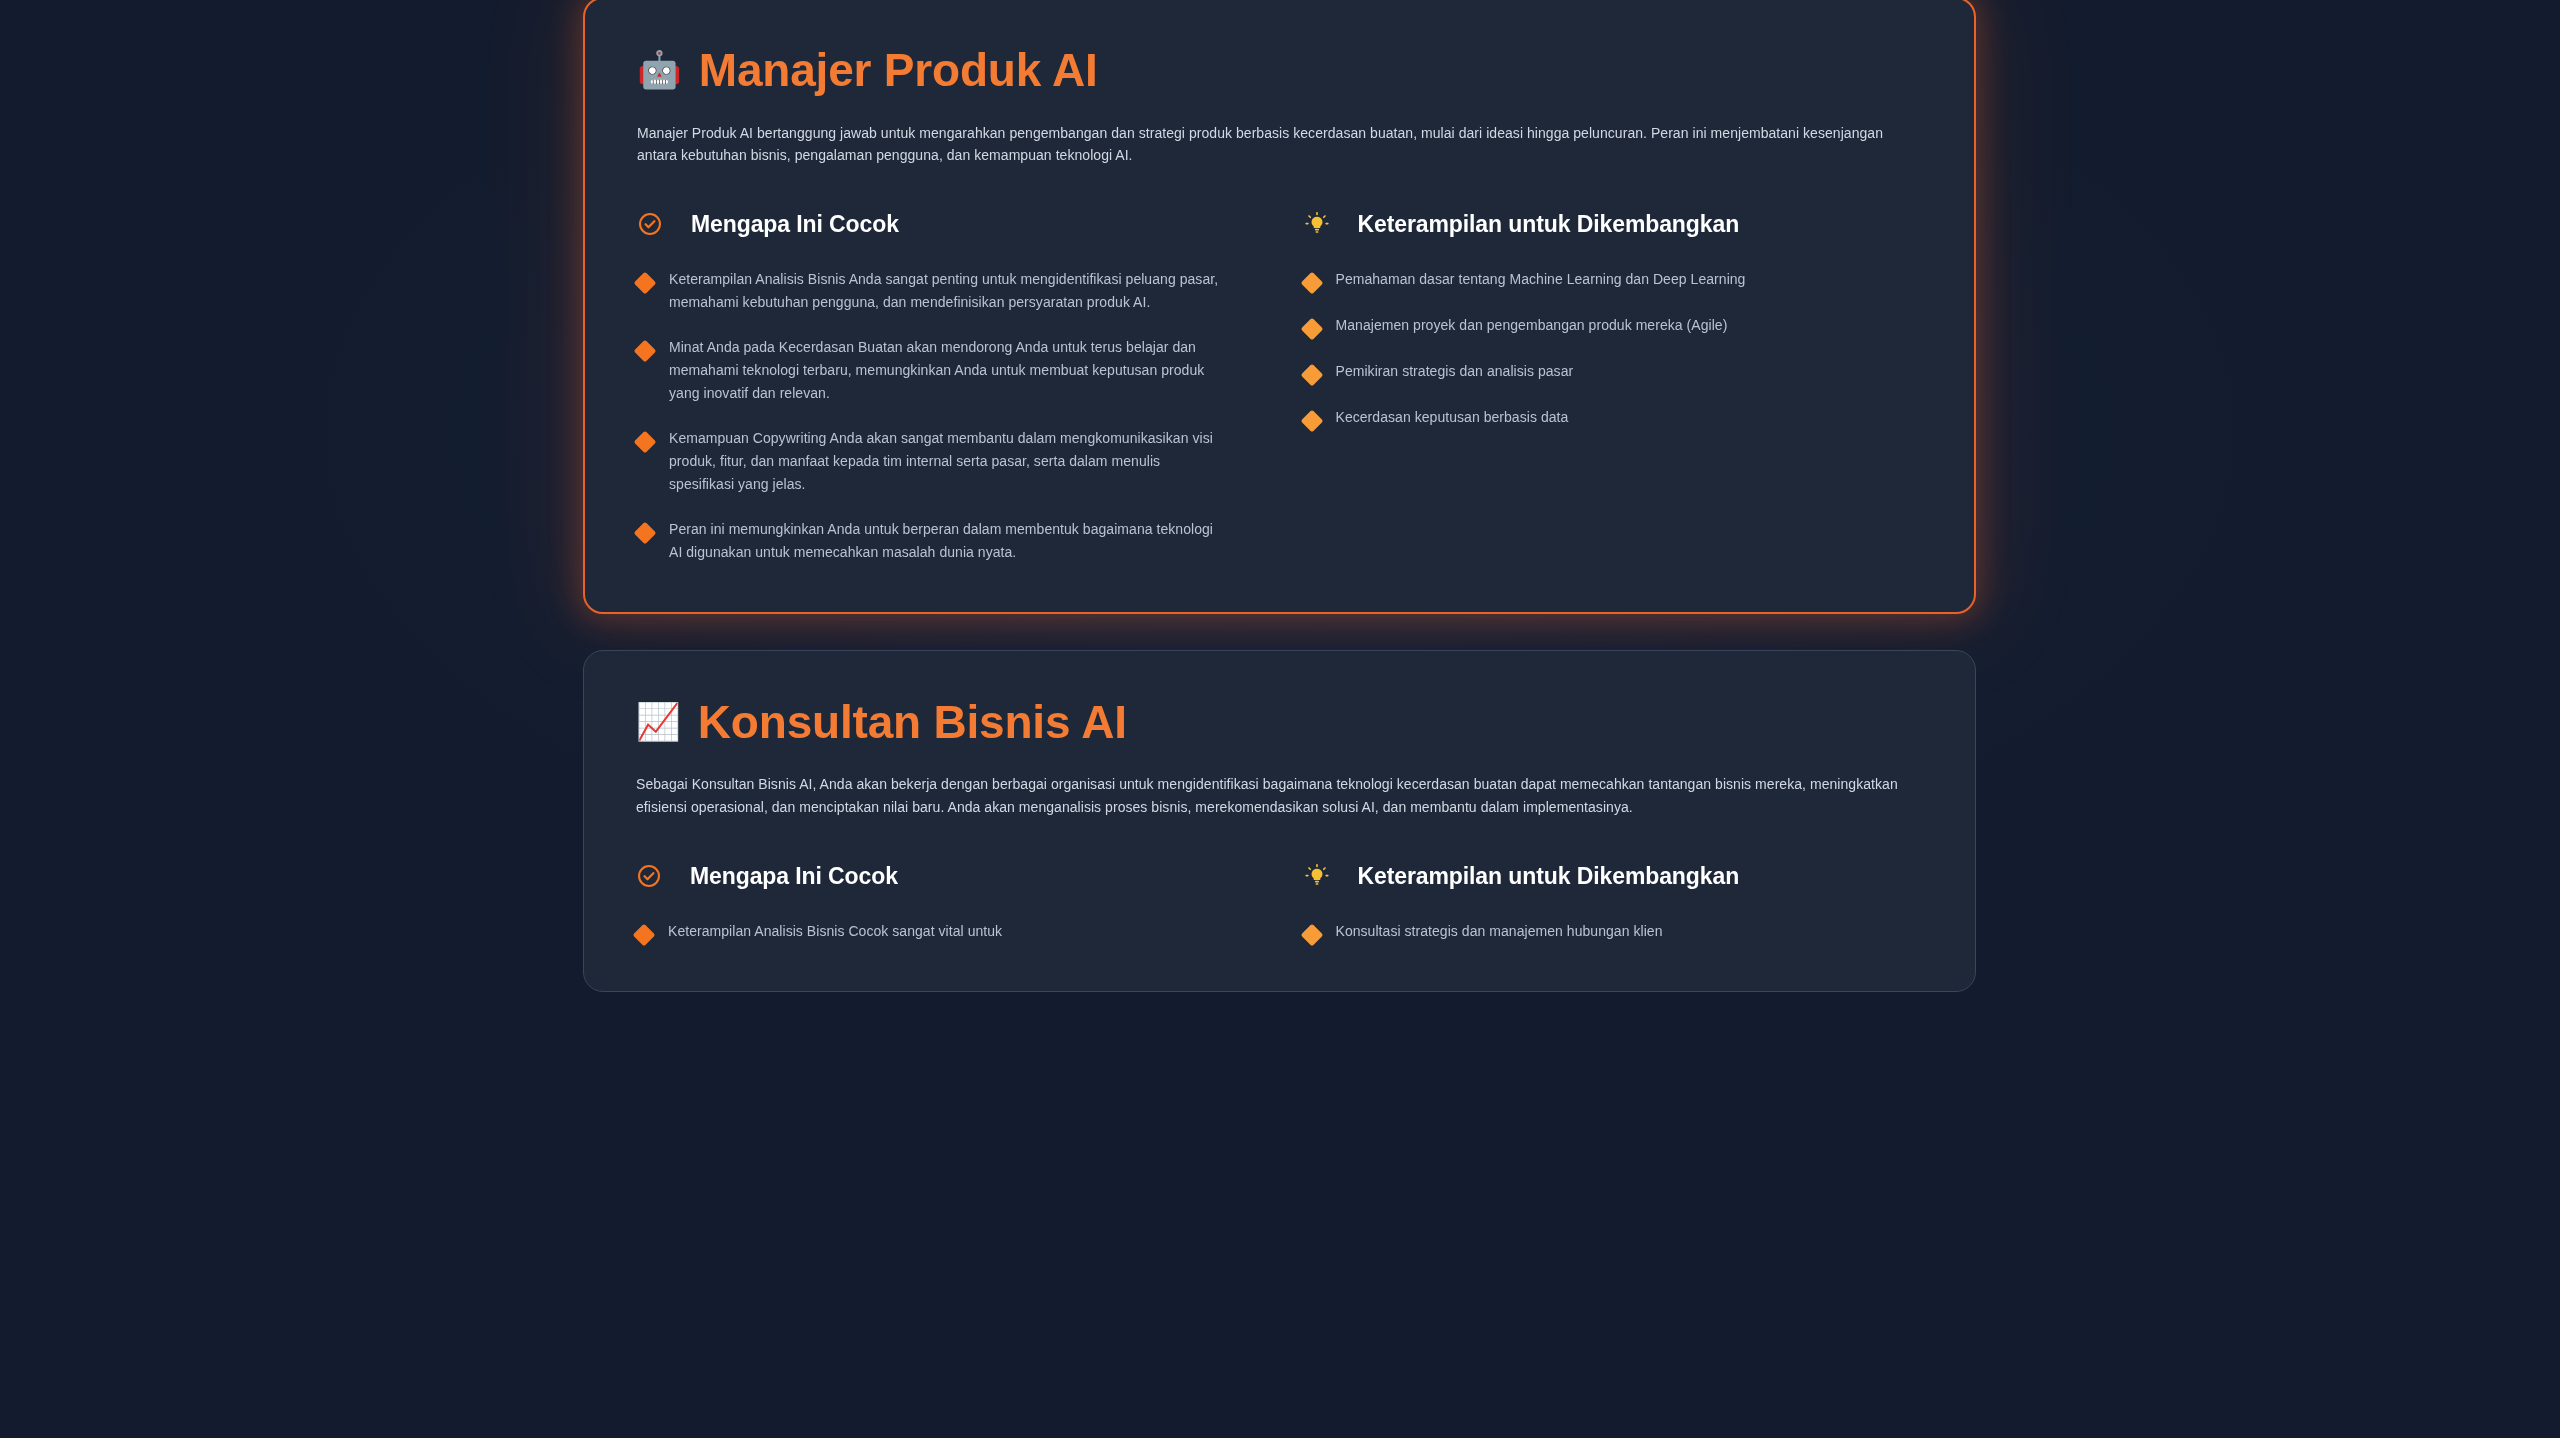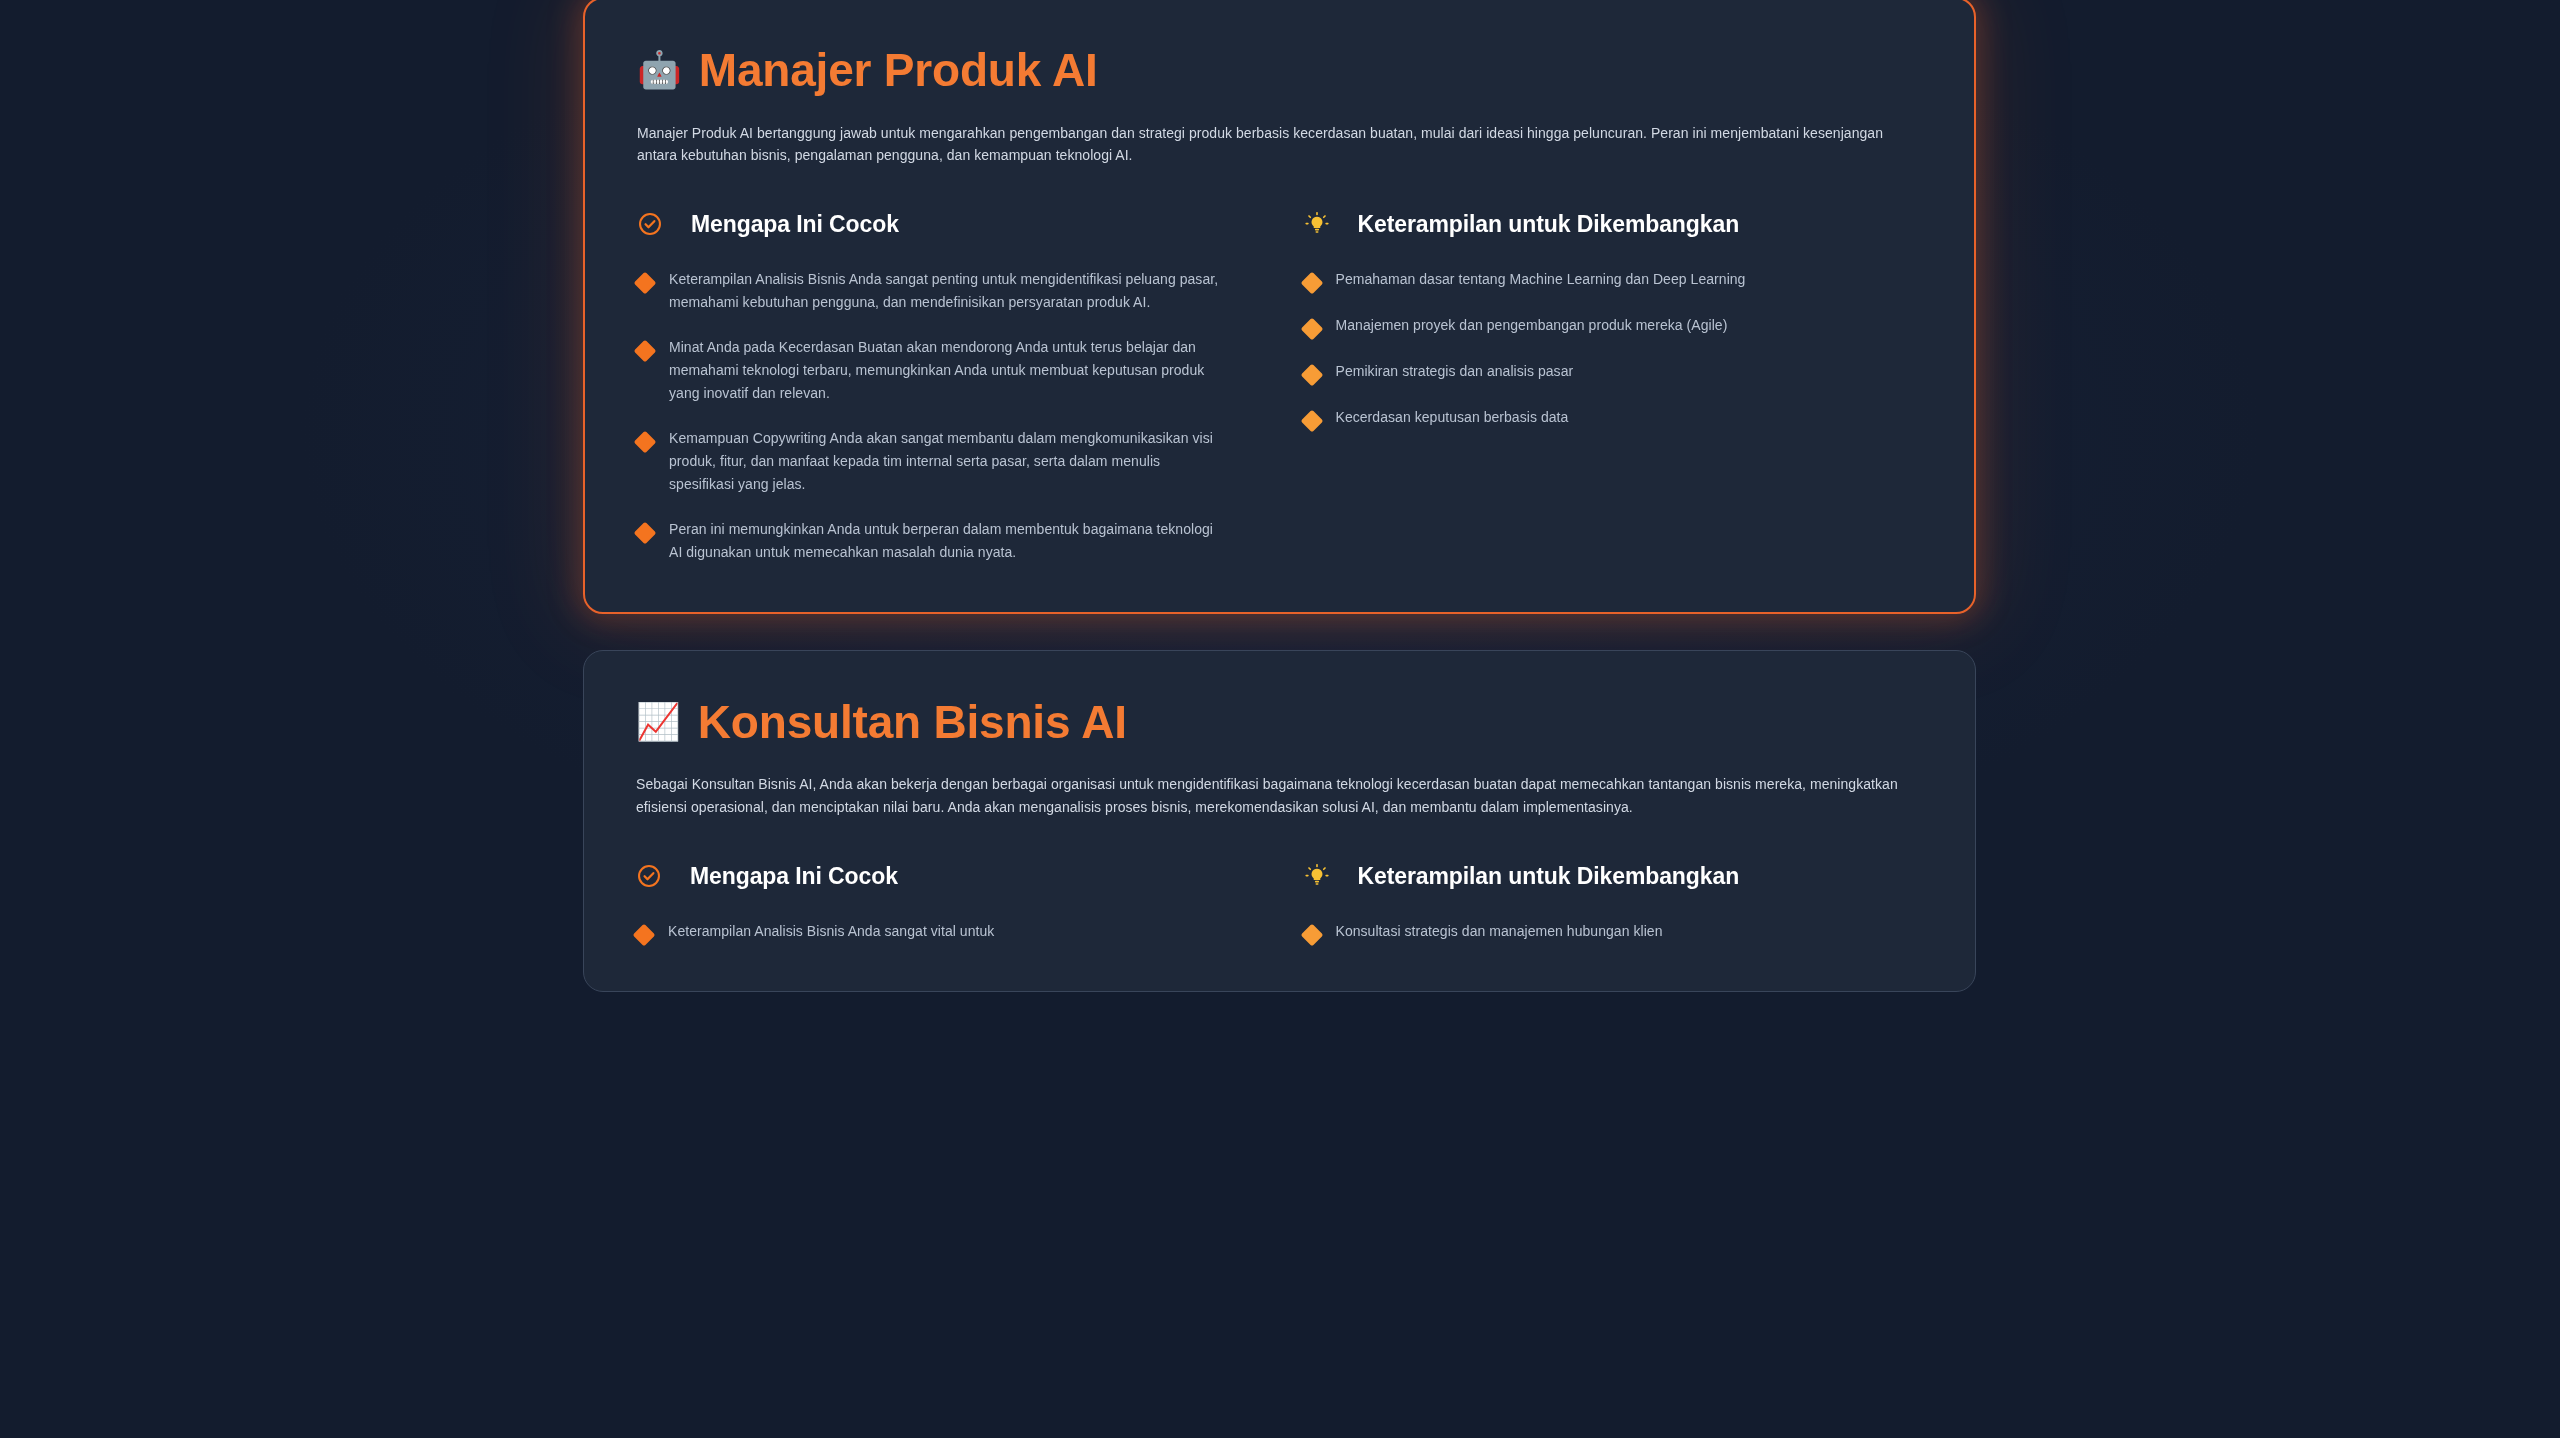--- a/index.html
+++ b/index.html
@@ -248,21 +248,21 @@
           <div class="col-head">
             <svg class="col-head-icon" viewBox="0 0 24 24" fill="none">
               <circle cx="12" cy="12" r="9.2" stroke="#f4741f" stroke-width="1.9"></circle>
               <path d="M7.9 12.2l2.7 2.8 5.4-5.6" stroke="#f4741f" stroke-width="2.1" stroke-linecap="round" stroke-linejoin="round"></path>
             </svg>
             <span class="col-head-text">Mengapa Ini Cocok</span>
           </div>
           <ul class="bullets">
             <li class="bullet bullet--why">
               <span class="bullet-marker"></span>
-              <span class="bullet-text">Keterampilan Analisis Bisnis Anda sangat vital untuk</span>
+              <span class="bullet-text">Keterampilan Analisis Bisnis Cocok sangat vital untuk</span>
             </li>
           </ul>
         </div>
 
         <div class="col-skills">
           <div class="col-head">
             <svg class="col-head-icon" viewBox="0 0 24 24" fill="none">
               <path d="M12 5.2a5 5 0 0 0-3 9v1.6h6V14.2a5 5 0 0 0-3-9z" fill="#f6c034"></path>
               <rect x="10.1" y="16.4" width="3.8" height="1.5" rx="0.7" fill="#f6c034"></rect>
               <rect x="10.6" y="18.6" width="2.8" height="1.4" rx="0.7" fill="#f6c034"></rect>

